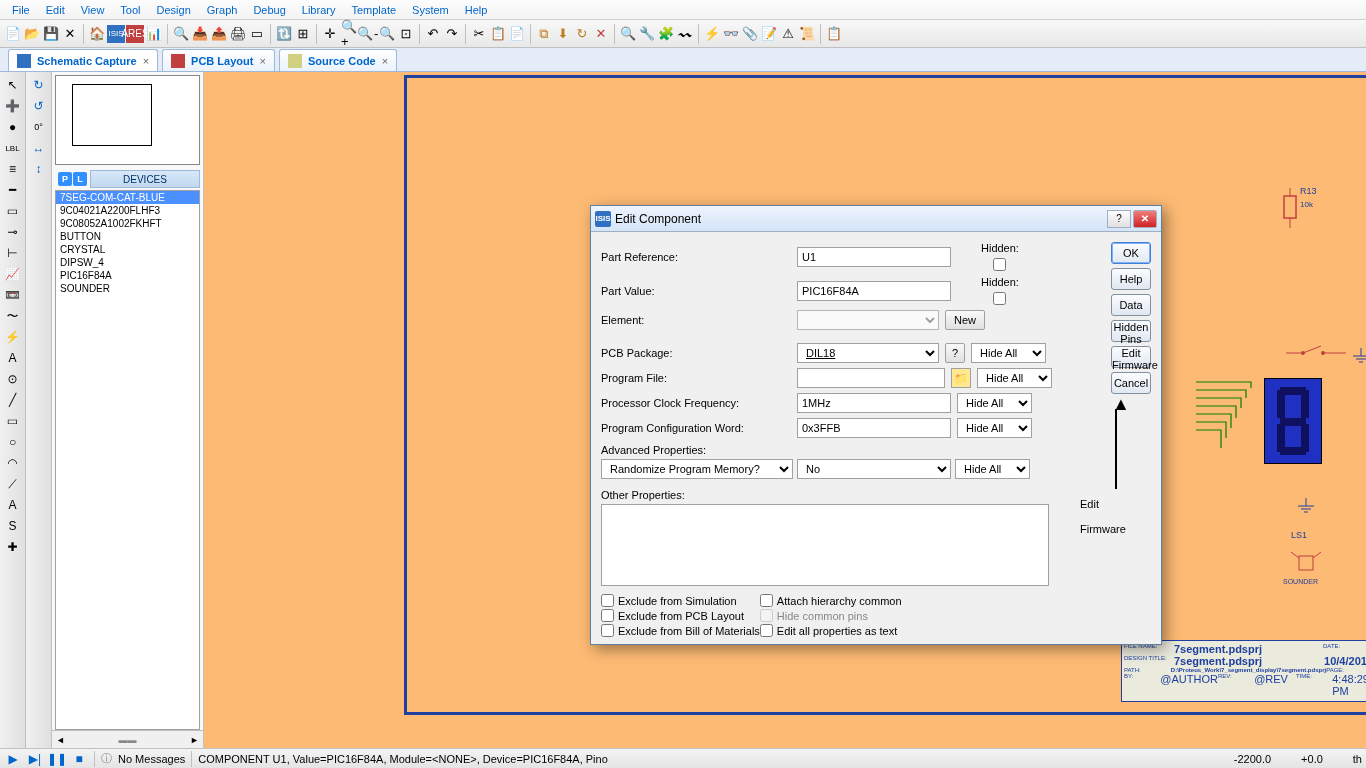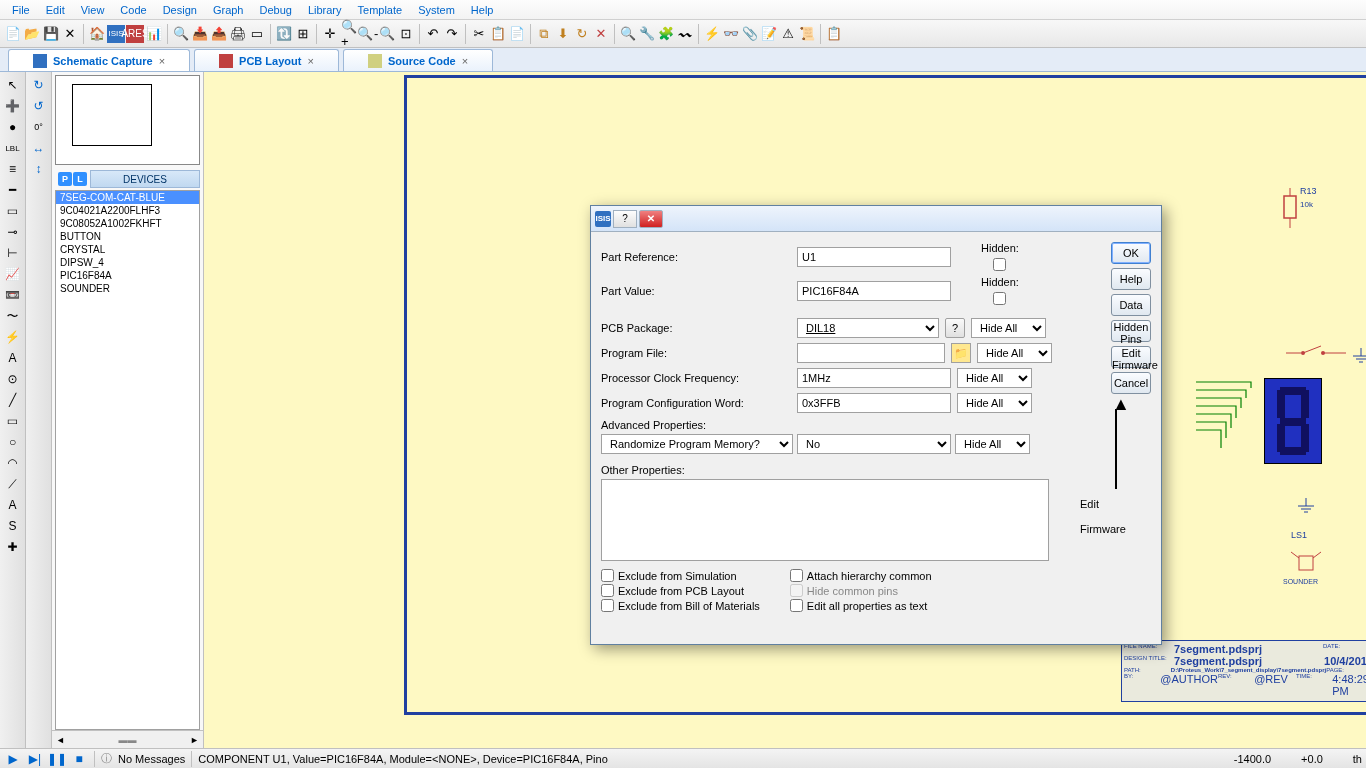--- a/index.html
+++ b/index.html
@@ -9,21 +9,21 @@
 .menubar { height: 20px; background: linear-gradient(#fdfdfd,#f3f3f3); border-bottom: 1px solid #d0d0d0; display: flex; align-items: center; padding: 0 4px; }
 .menubar span { padding: 2px 8px; color: #0066cc; cursor: default; }
 
 
 .toolbar { height: 28px; background: linear-gradient(#f8f8f8,#e8e8e8); border-bottom: 1px solid #c0c0c0; display: flex; align-items: center; padding: 2px 4px; gap: 1px; }
 .tb-btn { width: 18px; height: 18px; border: 1px solid transparent; display: inline-flex; align-items: center; justify-content: center; font-size: 13px; cursor: pointer; }
 .tb-sep { width: 1px; height: 20px; background: #c0c0c0; margin: 0 3px; }
 
 
 .tabbar { height: 24px; background: #e4ecf7; border-bottom: 1px solid #9db8d8; display: flex; align-items: flex-end; padding-left: 8px; gap: 4px; }
-.tab { height: 22px; padding: 2px 24px; background: linear-gradient(#fff,#eaf2fc); border: 1px solid #9db8d8; border-bottom: none; border-radius: 3px 3px 0 0; display: flex; align-items: center; gap: 6px; font-weight: bold; color: #0066cc; cursor: pointer; }
+.tab { height: 22px; padding: 2px 8px; background: linear-gradient(#fff,#eaf2fc); border: 1px solid #9db8d8; border-bottom: none; border-radius: 3px 3px 0 0; display: flex; align-items: center; gap: 6px; font-weight: bold; color: #0066cc; cursor: pointer; }
 .tab.active { background: #fff; }
 .tab .x { font-weight: normal; color: #666; }
 .tab-icon { width: 14px; height: 14px; display: inline-block; }
 
 
 .main { display: flex; height: 676px; }
 .left-tools { width: 26px; background: linear-gradient(to right,#f0f0f0,#e0e0e0); border-right: 1px solid #c0c0c0; display: flex; flex-direction: column; align-items: center; padding-top: 4px; gap: 3px; }
 .lt-btn { width: 18px; height: 18px; display: flex; align-items: center; justify-content: center; font-size: 12px; cursor: pointer; }
 
 
@@ -32,21 +32,21 @@
 .preview-inner { position: absolute; top: 8px; left: 16px; width: 80px; height: 62px; border: 1px solid #000; }
 .devices-hd { height: 18px; background: linear-gradient(#d8e8f8,#c0d8f0); border: 1px solid #9db8d8; display: flex; align-items: center; justify-content: center; font-size: 10px; color: #003366; margin: 0 3px; }
 .dev-btns { display: flex; gap: 1px; margin-left: 3px; }
 .dev-btn { width: 14px; height: 14px; background: #3090ff; color: #fff; font-size: 9px; font-weight: bold; display: flex; align-items: center; justify-content: center; border-radius: 2px; }
 .device-list { flex: 1; overflow: hidden; margin: 0 3px; border: 1px solid #a0a0a0; background: #fff; }
 .device-list div { padding: 1px 4px; font-size: 10px; white-space: nowrap; overflow: hidden; text-overflow: ellipsis; }
 .device-list .sel { background: #4a90ff; color: #fff; }
 .sp-scroll { height: 18px; background: #f0f0f0; border-top: 1px solid #c0c0c0; display: flex; align-items: center; padding: 0 4px; }
 
 
-.canvas-wrap { flex: 1; position: relative; overflow: hidden; background: #fef9c3; }
+.canvas-wrap { flex: 1; position: relative; overflow: hidden; background: #fdba74; }
 .canvas { position: absolute; inset: 0; background-image: radial-gradient(circle, #888 0.6px, transparent 0.6px); background-size: 12px 12px; }
 .sheet { position: absolute; left: 200px; top: 3px; width: 985px; height: 640px; border: 3px solid #2040a0; background: transparent; }
 .component-area { position: absolute; right: 10px; top: 90px; width: 140px; height: 420px; }
 .resistor { position: absolute; top: 20px; left: 30px; }
 .switch-sym { position: absolute; top: 175px; left: 50px; }
 .seg7 { position: absolute; top: 210px; left: 28px; width: 58px; height: 86px; background: #2030c0; border: 1px solid #000; }
 .seg7-digit { position: absolute; inset: 8px 12px; }
 .seg { position: absolute; background: #101060; }
 .seg.a { top: 0; left: 3px; right: 3px; height: 8px; }
 .seg.b { top: 3px; right: 0; width: 8px; height: 28px; }
@@ -77,21 +77,21 @@
 .form-row .w2 { width: 142px; text-decoration: underline; }
 .form-row .w3 { width: 75px; }
 .hidden-chk { display: flex; align-items: center; gap: 4px; font-size: 11px; margin-left: 24px; flex-direction: column; }
 .dlg-btns { width: 76px; display: flex; flex-direction: column; gap: 4px; }
 .dlg-btn { height: 22px; border: 1px solid #8090a0; background: linear-gradient(#fafcff,#e0e8f0); border-radius: 3px; font-size: 11px; cursor: pointer; margin-left: 36px; }
 .dlg-btn.primary { border: 1px solid #4080d0; box-shadow: 0 0 0 1px #80b0ff inset; }
 .small-btn { height: 20px; padding: 0 8px; border: 1px solid #a0a0a0; background: linear-gradient(#fafafa,#e0e0e0); border-radius: 2px; cursor: pointer; font-size: 11px; }
 .adv-sel { width: 192px; height: 20px; border: 1px solid #a0a0a0; background: #fff; font-size: 11px; }
 .other-area { width: 448px; height: 82px; border: 1px solid #a0a0a0; background: #fff; resize: none; }
 .chk-row { display: flex; align-items: center; gap: 4px; font-size: 11px; margin-bottom: 2px; }
-.chk-cols { display: flex; gap: 30px; margin-top: 6px; }
+.chk-cols { display: flex; margin-top: 6px; }
 .file-btn { width: 20px; height: 20px; border: 1px solid #a0a0a0; background: #ffe890; display: flex; align-items: center; justify-content: center; cursor: pointer; }
 
 
 .annot-arrow { position: absolute; left: 908px; top: 322px; font-size: 18px; color: #000; }
 .annot-line { position: absolute; left: 911px; top: 337px; width: 2px; height: 80px; background: #000; }
 .annot-text { position: absolute; left: 876px; top: 418px; font-size: 20px; color: #000; line-height: 22px; }
 
 
 .statusbar { position: absolute; bottom: 0; left: 0; right: 0; height: 20px; background: linear-gradient(#f4f4f4,#e4e4e4); border-top: 1px solid #c0c0c0; display: flex; align-items: center; padding: 0 4px; gap: 6px; font-size: 11px; }
 .play-btns { display: flex; gap: 4px; }
@@ -99,21 +99,21 @@
 .status-sep { width: 1px; height: 16px; background: #c0c0c0; }
 .right-status { margin-left: auto; display: flex; gap: 30px; }
 </style>
 </head>
 <body>
 
 <div class="menubar">
   <span>File</span>
   <span>Edit</span>
   <span>View</span>
-  <span>Code</span>
+  <span>Tool</span>
   <span>Design</span>
   <span>Graph</span>
   <span>Debug</span>
   <span>Library</span>
   <span>Template</span>
   <span>System</span>
   <span>Help</span>
 </div>
 
 <div class="toolbar">
@@ -339,40 +339,46 @@
             <span>@REV</span>
             <span class="lbl" style="margin-left:8px;">TIME:</span>
             <span>4:48:29 PM</span>
           </div>
       </div>
     </div>
 
     <div class="dialog">
       <div class="dlg-title">
         <span class="dlg-icon">ISIS</span>
+        <span class="txt">Edit Component</span>
         <span class="btn">?</span>
         <span class="btn close">✕</span>
       </div>
       <div class="dlg-body">
         <div class="dlg-form">
           <div class="form-row">
             <label>Part Reference:</label>
             <input type="text" class="w1" value="U1" style="">
             <span class="hidden-chk">
                 <span>Hidden:</span>
                 <input type="checkbox" style="">
               </span>
           </div>
           <div class="form-row">
             <label>Part Value:</label>
             <input type="text" class="w1" value="PIC16F84A" style="">
             <span class="hidden-chk">
                 <span>Hidden:</span>
                 <input type="checkbox" style="">
               </span>
+          </div>
+          <div class="form-row">
+            <label>Element:</label>
+            <select class="w2" disabled=""></select>
+            <button class="small-btn">New</button>
           </div>
           <div style="height:8px;"></div>
           <div class="form-row">
             <label>PCB Package:</label>
             <select class="w2"><option>DIL18</option></select>
             <button class="small-btn" style="width:20px;padding:0;">?</button>
             <select class="w3"><option>Hide All</option></select>
           </div>
           <div class="form-row">
             <label>Program File:</label>
@@ -454,17 +460,17 @@
     <span class="pbtn">▶|</span>
     <span class="pbtn">❚❚</span>
     <span class="pbtn">■</span>
   </div>
   <span class="status-sep"></span>
   <span style="color:#888;">ⓘ</span>
   <span>No Messages</span>
   <span class="status-sep"></span>
   <span style="white-space:nowrap;overflow:hidden;">COMPONENT U1, Value=PIC16F84A, Module=&lt;NONE&gt;, Device=PIC16F84A, Pino</span>
   <div class="right-status">
-    <span>-1400.0</span>
+    <span>-2200.0</span>
     <span>+0.0</span>
     <span>th</span>
   </div>
 </div>
 
 </body></html>

